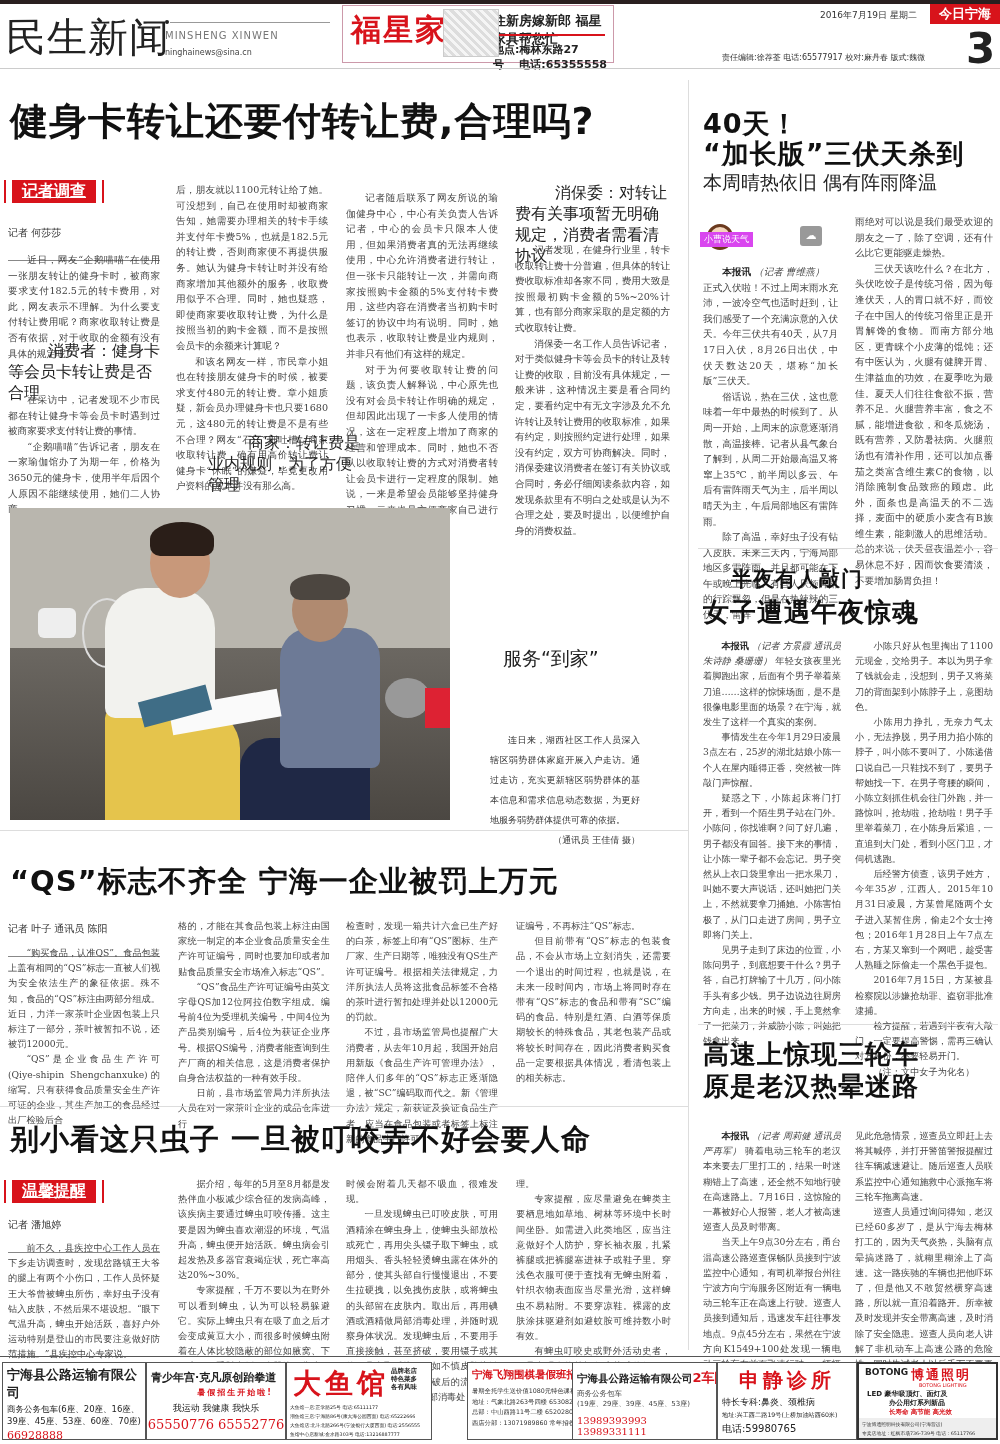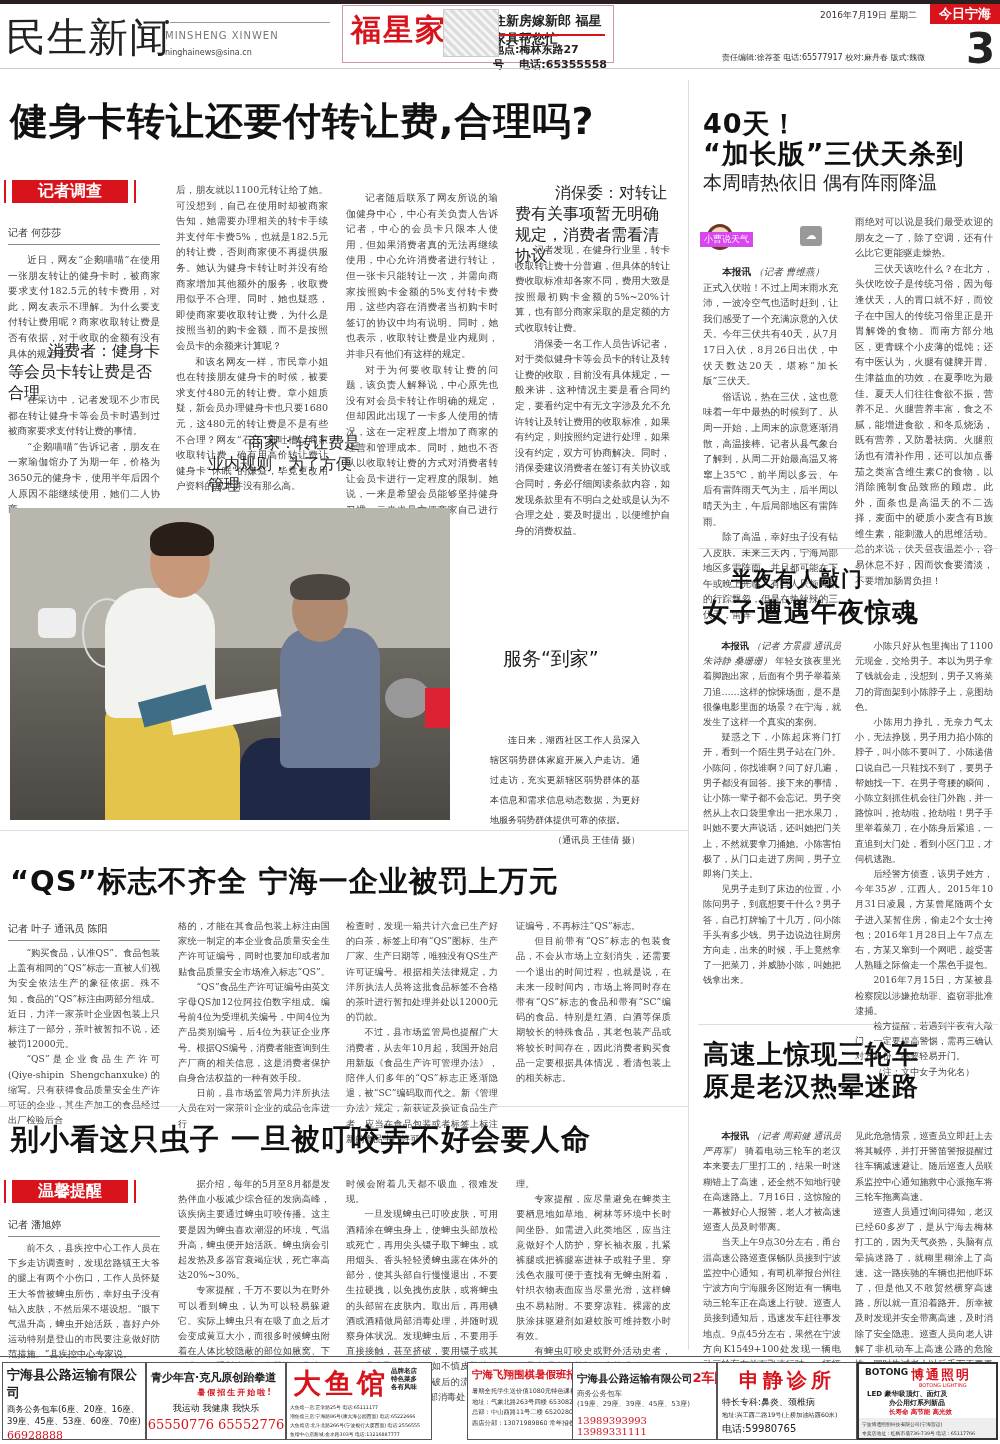--- a/index.html
+++ b/index.html
@@ -20,22 +20,22 @@
   .dateline { left: 820px; top: 9px; font-size: 9px; color: #333; }
   .brand-red { left: 930px; top: 4px; width: 70px; height: 20px; background: #d8131b; color: #fff; font-size: 13px; font-weight: bold; text-align: center; line-height: 20px; }
   .editors { left: 722px; top: 52px; font-size: 8px; color: #333; white-space: nowrap; }
   .page-num { left: 966px; top: 24px; font-size: 42px; font-weight: bold; color: #222; }
   .mast-rule { left: 0; top: 68px; width: 1000px; height: 1px; background: #ccc; }
 
   .h1 { font-weight: bold; color: #111; letter-spacing: 1px; }
   .body-text { font-family: "DejaVu Serif", serif; font-size: 9.6px; line-height: 15.6px; color: #444; text-align: justify; }
   .body-text p { text-indent: 2em; }
   .subhead { font-size: 16px; line-height: 21px; color: #222; }
-  .byline { font-size: 10px; color: #333; border-bottom: 1px solid #888; padding-bottom: 4px; }
-  .tag-red { display: inline-block; color: #fff; background: #d8131b; font-size: 16px; font-weight: bold; padding: 1px 22px; border-left: 4px solid #d8131b; border-right: 4px solid #d8131b; box-shadow: -6px 0 0 #fff, -8px 0 0 #d8131b, 6px 0 0 #fff, 8px 0 0 #d8131b; }
+  .byline { font-size: 10px; color: #333; border-bottom: 1px solid #888; padding-bottom: 20px; }
+  .tag-red { display: inline-block; color: #fff; background: #d8131b; font-size: 16px; font-weight: bold; padding: 1px 6px; border-left: 4px solid #d8131b; border-right: 4px solid #d8131b; box-shadow: -6px 0 0 #fff, -8px 0 0 #d8131b, 6px 0 0 #fff, 8px 0 0 #d8131b; text-decoration: underline; }
   .vrule { width: 1px; background: #ddd; }
   .hrule { height: 1px; background: #ddd; }
 
   .photo { left: 10px; top: 508px; width: 440px; height: 312px; background: linear-gradient(180deg,#8a8782 0%,#6e6a64 40%,#4b4742 100%); overflow: hidden; }
   .ph-wall { left: 0; top: 0; width: 440px; height: 140px; background: #b9b6ae; }
   .ph-woman-shirt { left: 95px; top: 80px; width: 110px; height: 130px; background: #f2f2ee; border-radius: 40px 40px 10px 10px; }
   .ph-woman-head { left: 140px; top: 20px; width: 60px; height: 70px; background: #c8987a; border-radius: 50%; }
   .ph-woman-hair { left: 140px; top: 14px; width: 64px; height: 34px; background: #2a1e18; border-radius: 50% 50% 10px 10px; }
   .ph-woman-pants { left: 95px; top: 200px; width: 135px; height: 112px; background: #e5c44c; border-radius: 10px 40px 0 0; }
   .ph-paper { left: 160px; top: 190px; width: 110px; height: 28px; background: #fafafa; transform: rotate(-10deg); }
@@ -154,20 +154,21 @@
 <div class="abs" style="left:503px;top:646px;font-size:19px;color:#222;">服务“到家”</div>
 <div class="abs" style="left:490px;top:730px;width:150px;font-size:9px;line-height:20px;color:#333;">
   <p style="text-indent:2em;text-align:justify;">连日来，湖西社区工作人员深入辖区弱势群体家庭开展入户走访。通过走访，充实更新辖区弱势群体的基本信息和需求信息动态数据，为更好地服务弱势群体提供可靠的依据。</p>
   <p style="text-align:right;">（通讯员   王佳倩   摄）</p>
 </div>
 
 <div class="abs h1" style="left:703px;top:563px;font-size:21px;line-height:33px;margin-left:28px;">半夜有人敲门</div>
 <div class="abs h1" style="left:703px;top:596px;font-size:26px;line-height:33px;">女子遭遇午夜惊魂</div>
 <div class="abs body-text" style="left:703px;top:638px;width:138px;font-size:9.2px;line-height:15.2px;">
   <p><b style="font-family:'DejaVu Sans',sans-serif;color:#222">本报讯</b> <span style="font-style:italic">（记者  方景霞  通讯员  朱诗静  桑珊珊）</span> <span>年轻女孩夜里光着脚跑出家，后面有个男子举着菜刀追……这样的惊悚场面，是不是很像电影里面的场景？在宁海，就发生了这样一个真实的案例。</span></p>
+  <p>事情发生在今年1月29日凌晨3点左右，25岁的湖北姑娘小陈一个人在屋内睡得正香，突然被一阵敲门声惊醒。</p>
   <p>疑惑之下，小陈起床将门打开，看到一个陌生男子站在门外。小陈问，你找谁啊？问了好几遍，男子都没有回答。接下来的事情，让小陈一辈子都不会忘记。男子突然从上衣口袋里拿出一把水果刀，叫她不要大声说话，还叫她把门关上，不然就要拿刀捅她。小陈害怕极了，从门口走进了房间，男子立即将门关上。</p>
   <p>见男子走到了床边的位置，小陈问男子，到底想要干什么？男子答，自己打牌输了十几万，问小陈手头有多少钱。男子边说边往厨房方向走，出来的时候，手上竟然拿了一把菜刀，并威胁小陈，叫她把钱拿出来。</p>
 </div>
 <div class="abs body-text" style="left:855px;top:638px;width:138px;font-size:9.2px;line-height:15.2px;">
   <p>小陈只好从包里掏出了1100元现金，交给男子。本以为男子拿了钱就会走，没想到，男子又将菜刀的背面架到小陈脖子上，意图劫色。</p>
   <p>小陈用力挣扎，无奈力气太小，无法挣脱，男子用力掐小陈的脖子，叫小陈不要叫了。小陈递借口说自己一只鞋找不到了，要男子帮她找一下。在男子弯腰的瞬间，小陈立刻抓住机会往门外跑，并一路惊叫，抢劫啦，抢劫啦！男子手里举着菜刀，在小陈身后紧追，一直追到大门处，看到小区门卫，才伺机逃跑。</p>
   <p>后经警方侦查，该男子姓方，今年35岁，江西人。2015年10月31日凌晨，方某曾尾随两个女子进入某暂住房，偷走2个女士挎包；2016年1月28日上午7点左右，方某又窜到一个网吧，趁受害人熟睡之际偷走一个黑色手提包。</p>
   <p>2016年7月15日，方某被县检察院以涉嫌抢劫罪、盗窃罪批准逮捕。</p>
   <p>检方提醒，若遇到半夜有人敲门，一定要提高警惕，需再三确认对方身份，不要轻易开门。</p>
   <p>（注：文中女子为化名）</p>

